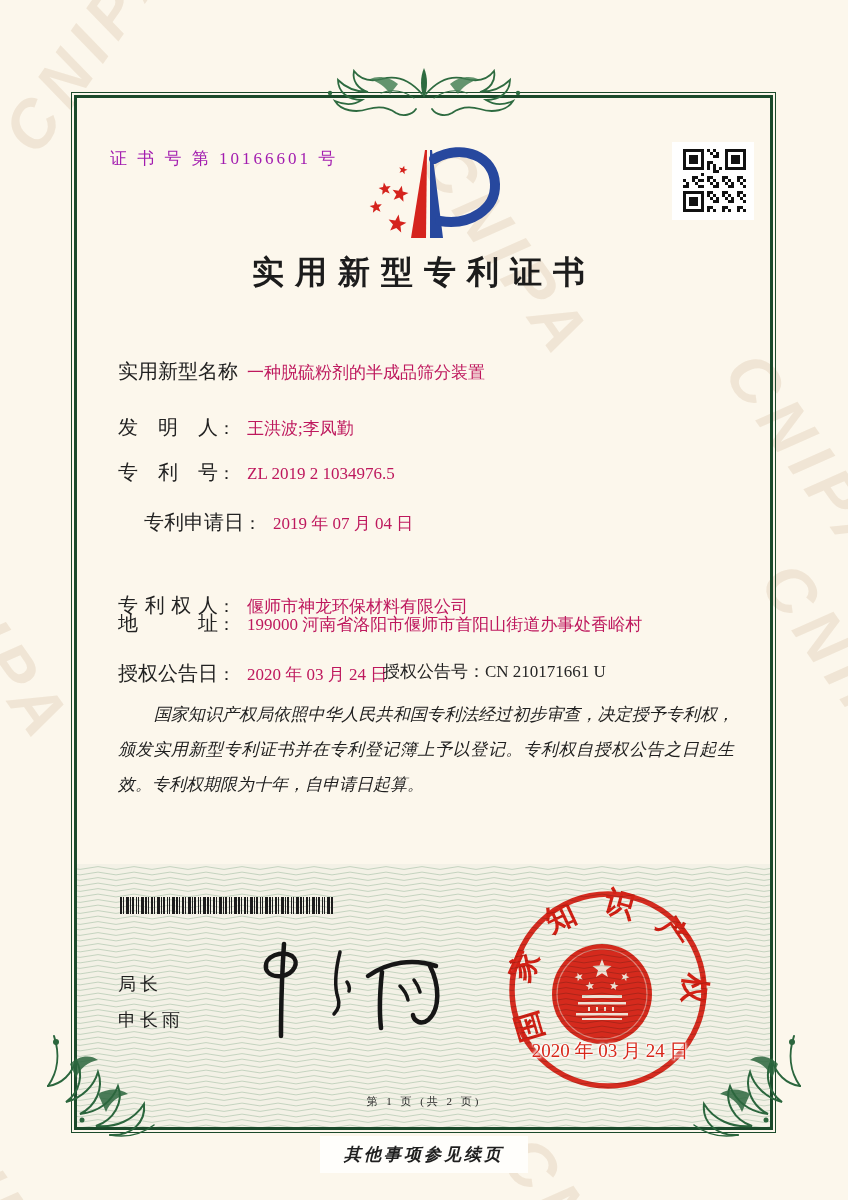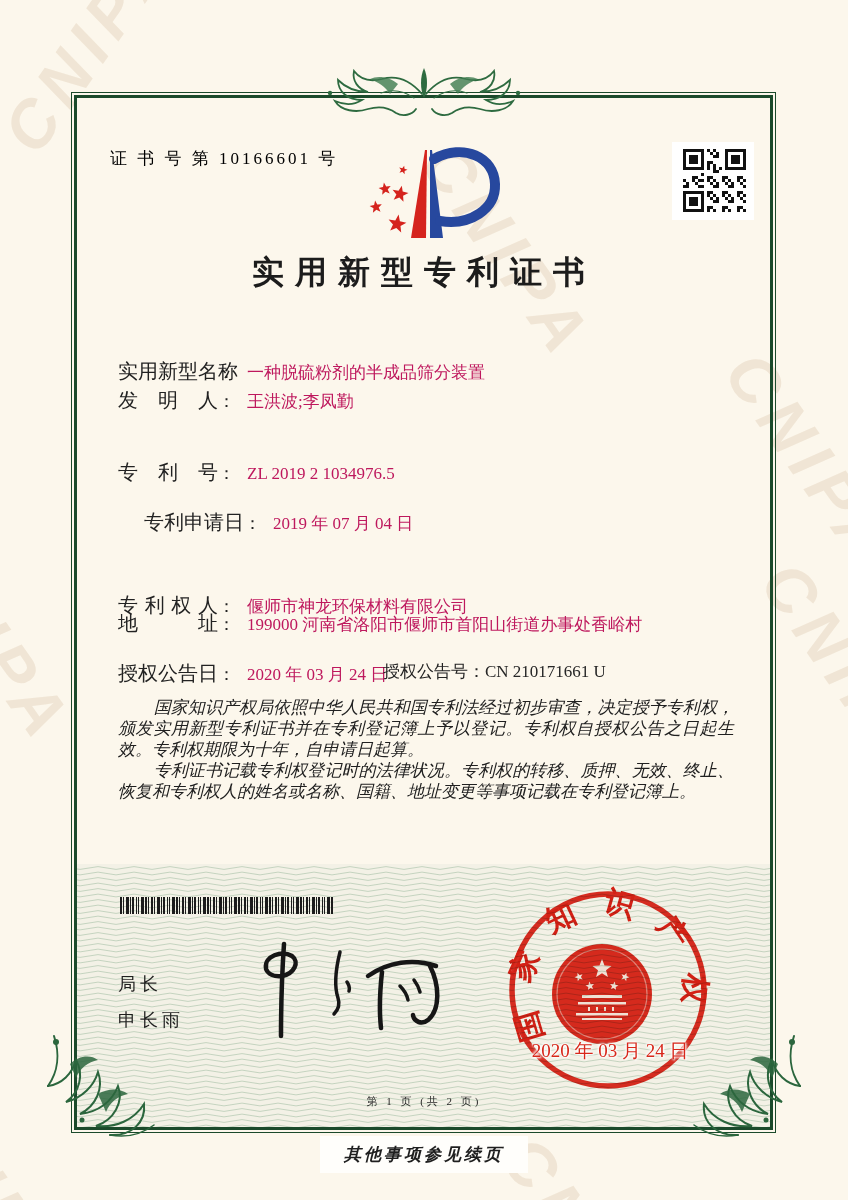--- a/index.html
+++ b/index.html
@@ -21,42 +21,42 @@
   
   .frame{
     position:absolute;left:71px;top:92px;width:705px;height:1041px;
     border:1px solid #1b4a2b;padding:2px;box-sizing:border-box;z-index:2;
   }
   .frame-inner{width:100%;height:100%;border:3px solid #1b4a2b;box-sizing:border-box;}
   .flourish{position:absolute;z-index:3;}
   
   .cert-no{
     position:absolute;left:110px;top:147px;z-index:4;
-    font-size:17px;letter-spacing:3px;color:#000000;
+    font-size:17px;letter-spacing:3px;color:#a21caf;
   }
   .logo{position:absolute;left:356px;top:137px;z-index:4;}
   .qr-back{position:absolute;left:672px;top:142px;width:82px;height:78px;background:#ffffff;z-index:4;}
   .qr{position:absolute;left:683px;top:149px;width:63px;height:63px;z-index:5;}
   .title{
     position:absolute;left:72px;top:251px;width:704px;z-index:4;
     text-align:center;font-size:32px;font-weight:bold;letter-spacing:11px;
     color:#1c1c1c;
   }
   .field{position:absolute;left:118px;z-index:4;font-size:17px;white-space:nowrap;}
   .field .lbl{
     display:inline-block;width:100px;font-size:20px;vertical-align:baseline;
     text-align:justify;text-align-last:justify;color:#222;
   }
   .field .colon{margin-right:12px;color:#222;}
   .field .val{color:#be185d;}
   .grant-no{position:absolute;left:383px;z-index:4;font-size:17px;white-space:nowrap;}
   .grant-no .lbl{color:#222;}
   .paras{
     position:absolute;left:118px;top:697px;width:616px;z-index:4;
-    font-size:17px;line-height:21px;font-style:italic;color:#202020;
+    font-size:17px;line-height:35px;font-style:italic;color:#202020;
     text-align:justify;
   }
   .paras p{margin:0;text-indent:2.1em;}
   .waves{position:absolute;left:77px;top:864px;z-index:1;}
   .barcode{position:absolute;left:120px;top:897px;z-index:4;}
   .officer{position:absolute;left:118px;z-index:4;font-size:18px;letter-spacing:4px;color:#1e1e1e;}
   .signature{position:absolute;left:248px;top:938px;z-index:4;}
   .seal{position:absolute;left:498px;top:878px;z-index:6;mix-blend-mode:multiply;}
   .seal-date{
     position:absolute;left:496px;top:1038px;width:228px;z-index:7;text-align:center;
@@ -299,21 +299,21 @@
       <rect x="18" y="20" width="1" height="1"></rect>
       <rect x="20" y="20" width="1" height="1"></rect>
     </g>
 </svg>
 
 <div class="title">实用新型专利证书</div>
 
 <div class="field" style="top:358px;">
   <span class="lbl">实用新型名称</span><span class="colon">：</span><span class="val">一种脱硫粉剂的半成品筛分装置</span>
 </div>
-<div class="field" style="top:387px;">
+<div class="field" style="top:414px;">
   <span class="lbl">发明人</span><span class="colon">：</span><span class="val">王洪波;李凤勤</span>
 </div>
 <div class="field" style="top:459px;">
   <span class="lbl">专利号</span><span class="colon">：</span><span class="val">ZL 2019 2 1034976.5</span>
 </div>
 <div class="field" style="top:509px;margin-left:26px;">
   <span class="lbl">专利申请日</span><span class="colon">：</span><span class="val">2019 年 07 月 04 日</span>
 </div>
 <div class="field" style="top:560px;margin-top:32px;">
   <span class="lbl">专利权人</span><span class="colon">：</span><span class="val">偃师市神龙环保材料有限公司</span>
@@ -323,21 +323,20 @@
 </div>
 <div class="field" style="top:660px;">
   <span class="lbl">授权公告日</span><span class="colon">：</span><span class="val">2020 年 03 月 24 日</span>
 </div>
 <div class="grant-no" style="top:660px;">
   <span class="lbl">授权公告号</span><span class="colon">：</span><span class="val">CN 210171661 U</span>
 </div>
 
 <div class="paras">
   <p>国家知识产权局依照中华人民共和国专利法经过初步审查，决定授予专利权，颁发实用新型专利证书并在专利登记簿上予以登记。专利权自授权公告之日起生效。专利权期限为十年，自申请日起算。</p>
-  <p>专利证书记载专利权登记时的法律状况。专利权的转移、质押、无效、终止、恢复和专利权人的姓名或名称、国籍、地址变更等事项记载在专利登记簿上。</p>
 </div>
 
 <svg class="barcode" width="216" height="17">
   <g id="barcode-bars" fill="#1c1c1c">
       <rect x="0" y="0" width="2" height="17"></rect>
       <rect x="3" y="0" width="1" height="17"></rect>
       <rect x="6" y="0" width="3" height="17"></rect>
       <rect x="10" y="0" width="1" height="17"></rect>
       <rect x="12" y="0" width="2" height="17"></rect>
       <rect x="16" y="0" width="1" height="17"></rect>

